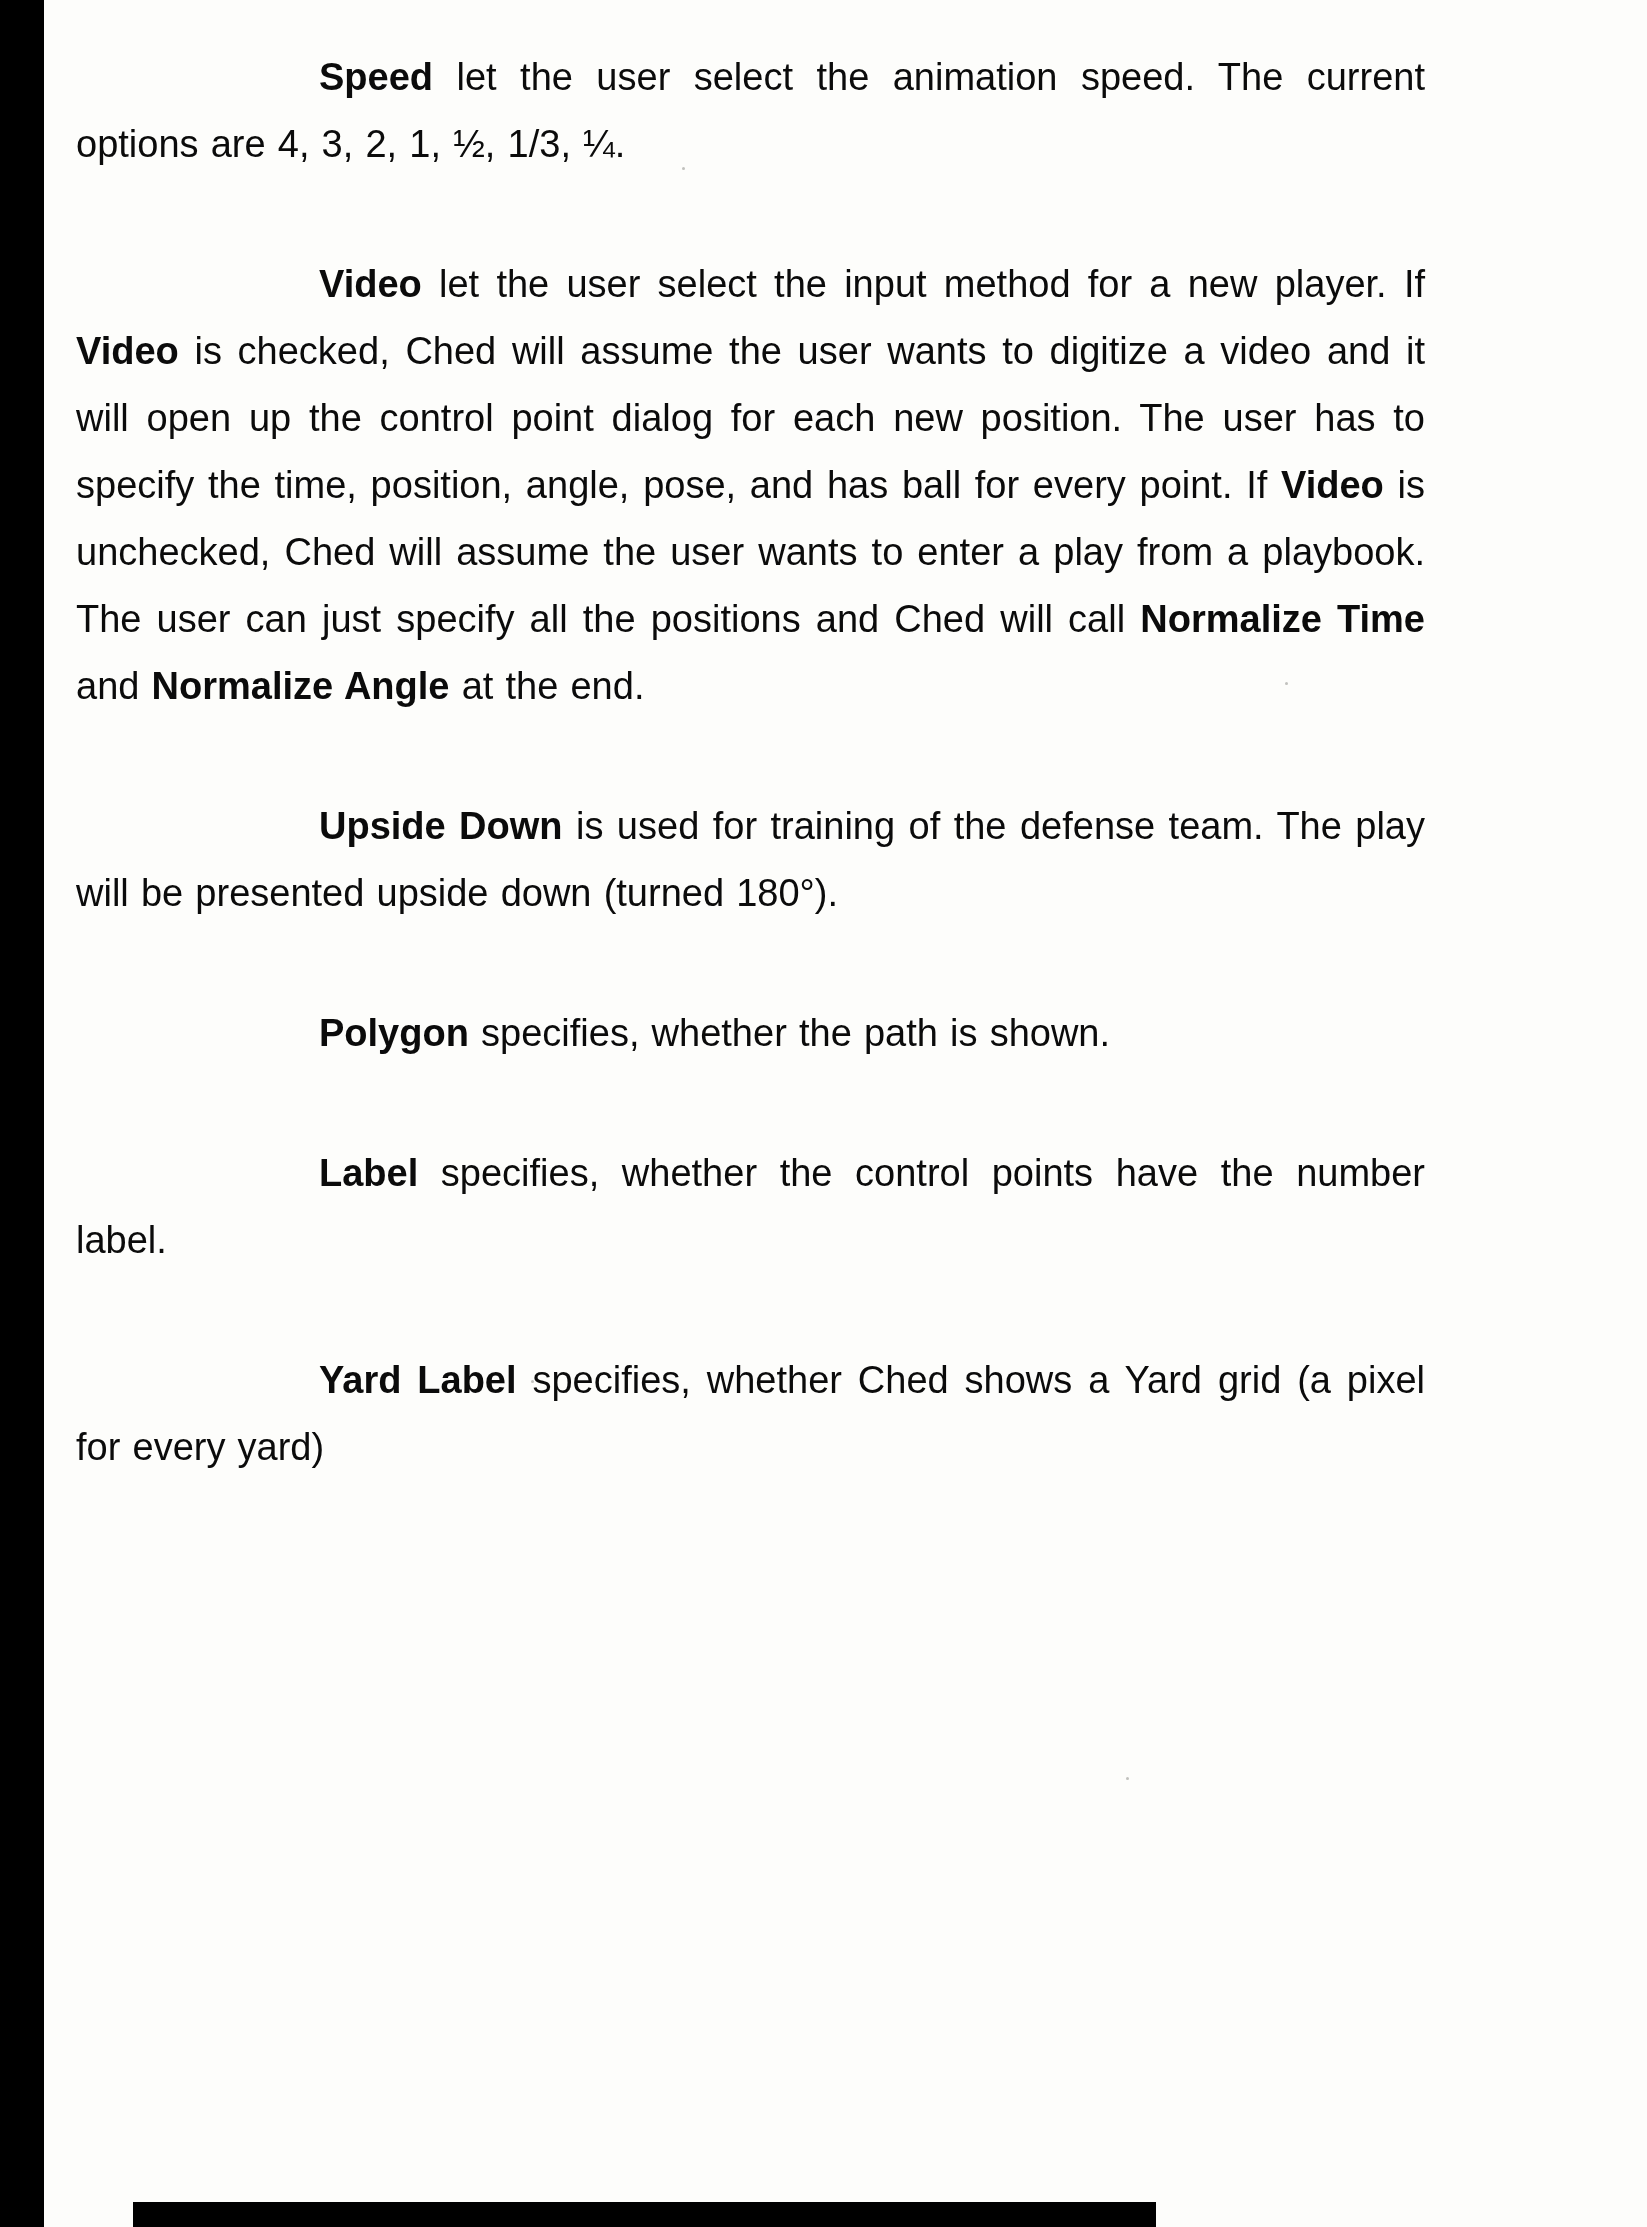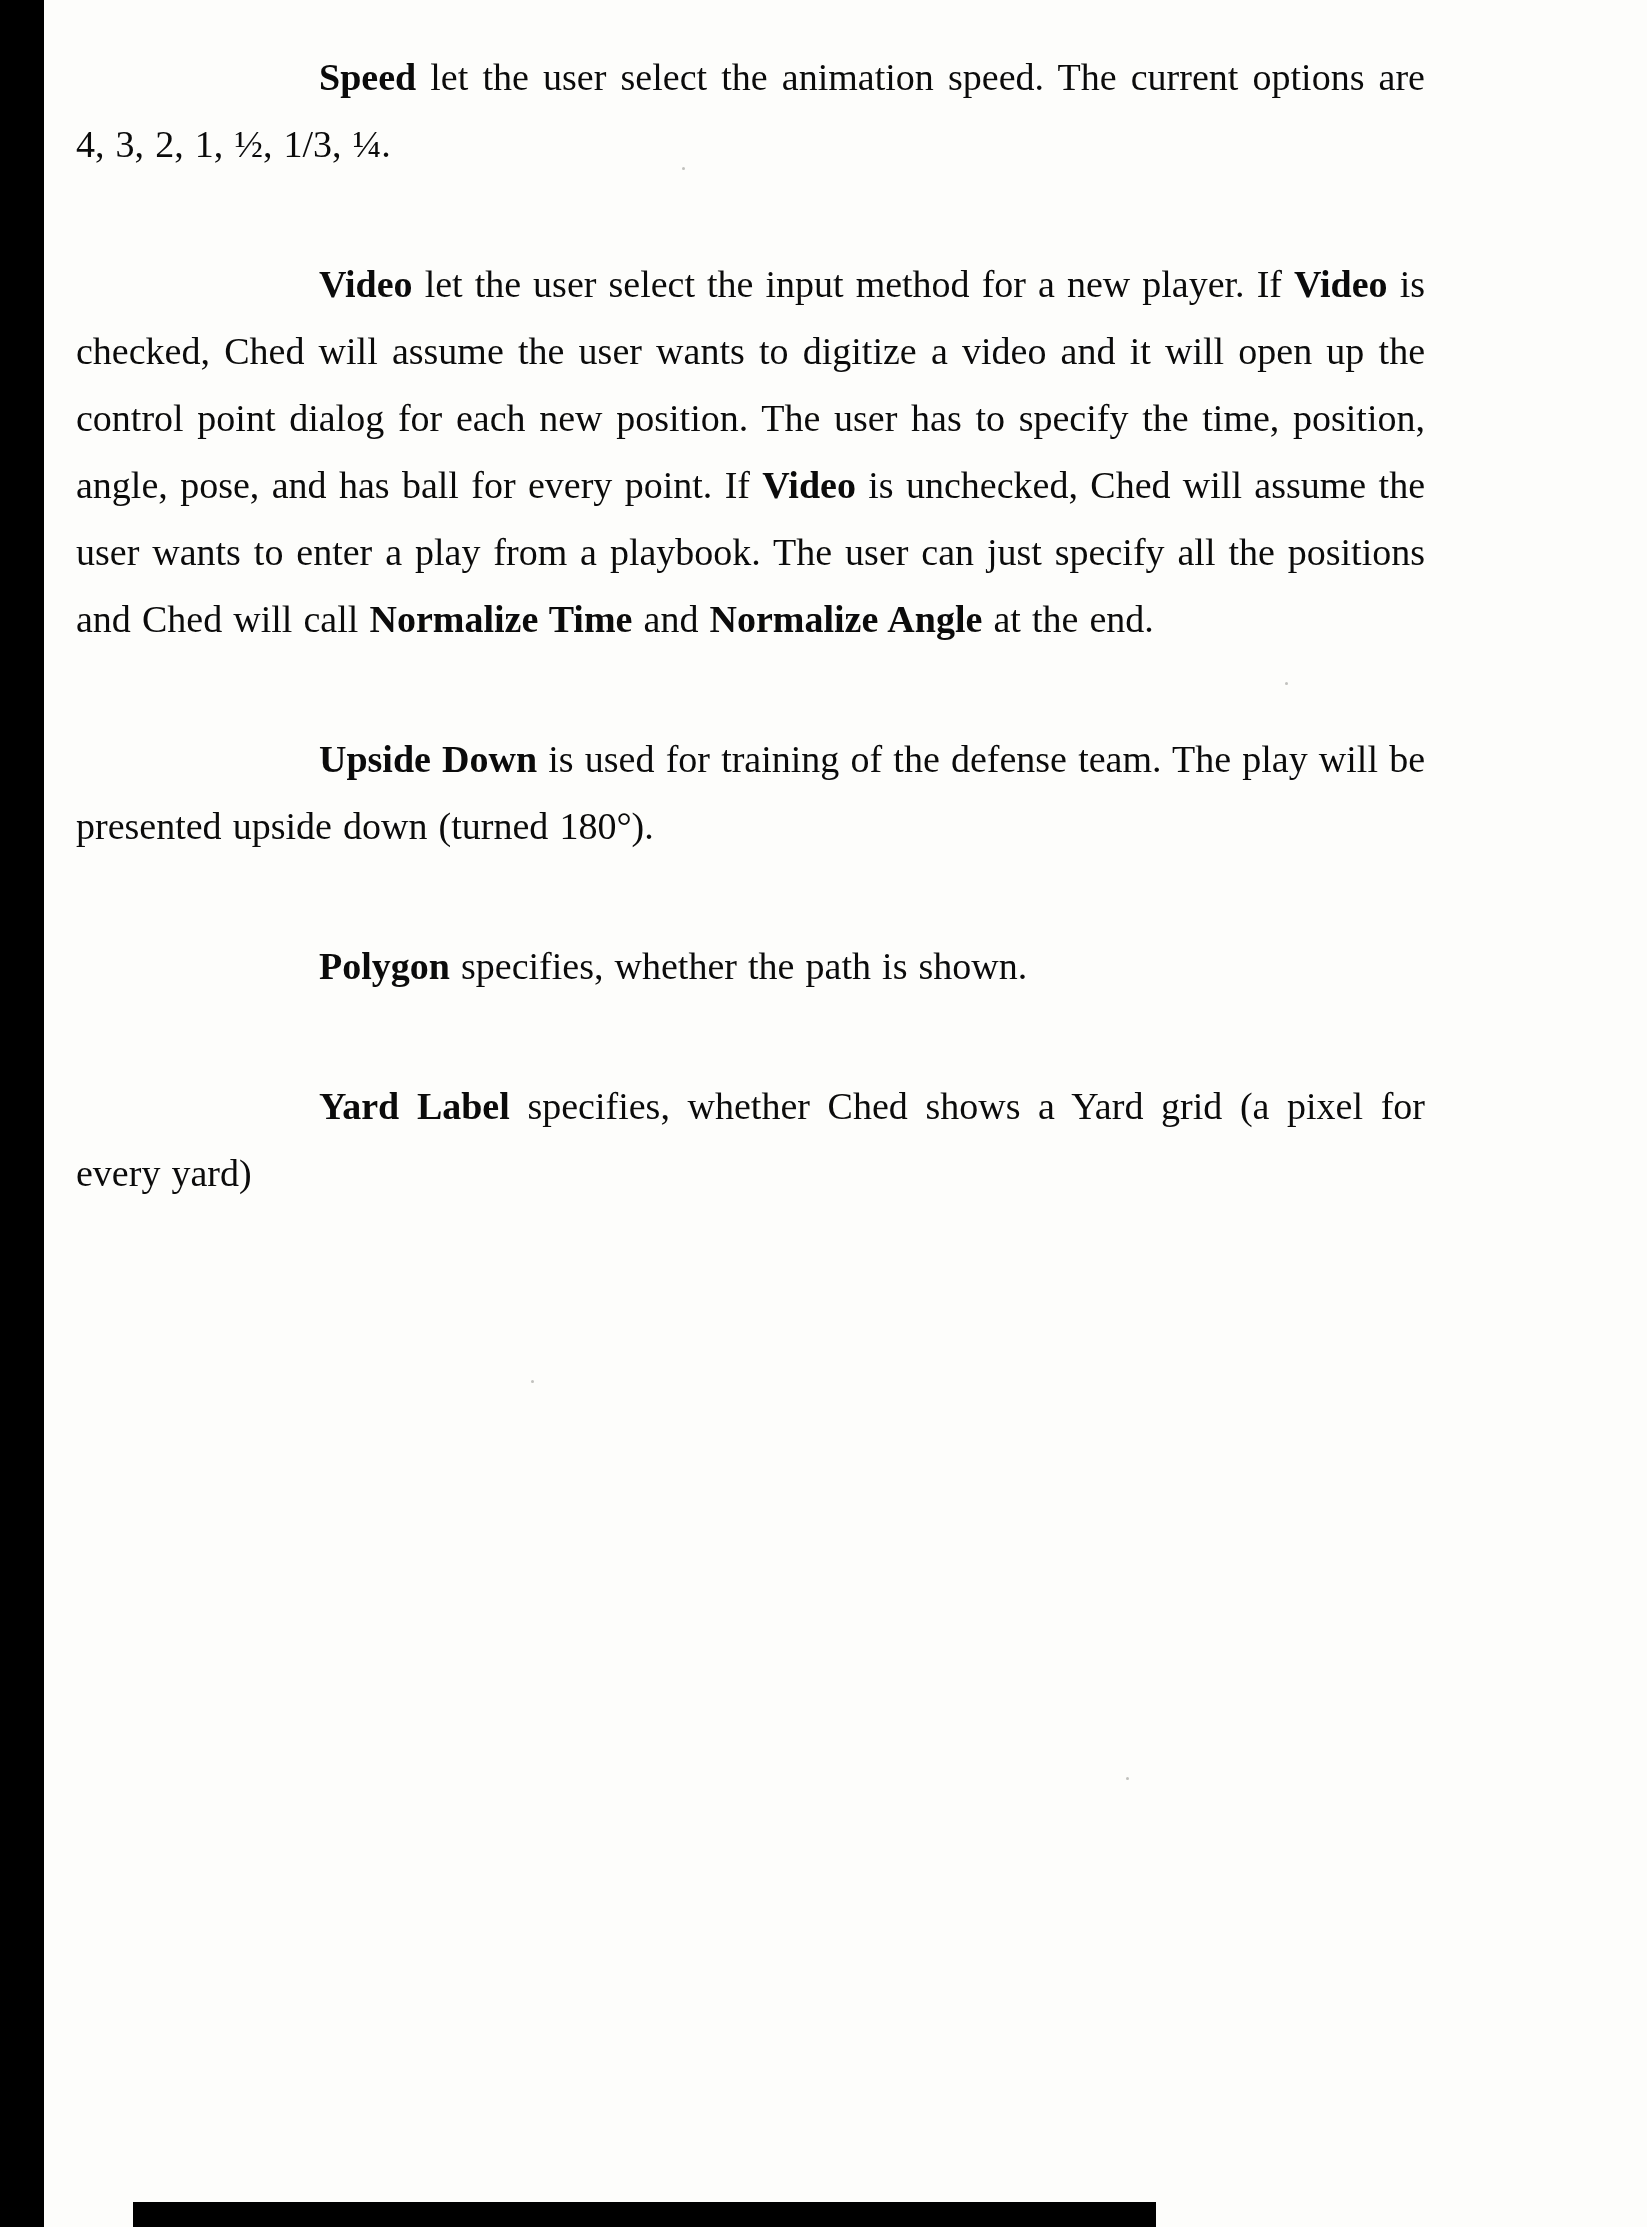--- a/index.html
+++ b/index.html
@@ -6,21 +6,21 @@
     margin: 0;
     padding: 0;
     background: #e8e8e4;
   }
   .page {
     position: relative;
     width: 1648px;
     height: 2227px;
     background: #fdfdfb;
     overflow: hidden;
-    font-family: Liberation Serif, serif;
+    font-family: Liberation Sans, sans-serif;
     color: #0b0b0b;
   }
   
   .left-edge-bar {
     position: absolute;
     left: 0;
     top: 0;
     width: 44px;
     height: 2227px;
     background: #000;
@@ -64,20 +64,21 @@
 </head>
 <body>
 
 <div class="page">
   <div class="left-edge-bar"></div>
   <div class="content" id="paragraphs">
       <p><b>Speed</b><span> let the user select the animation speed.  The current options are 4, 3, 2, 1, ½, 1/3, ¼.</span></p>
       <p><b>Video</b><span> let the user select the input method for a new player.  If </span><b>Video</b><span> is checked, Ched will assume the user wants to digitize a video and it will open up the control point dialog for each new position.  The user has to specify the time, position, angle, pose, and has ball for every point.  If </span><b>Video</b><span> is unchecked, Ched will assume the user wants to enter a play from a playbook.  The user can just specify all the positions and Ched will call </span><b>Normalize Time</b><span> and </span><b>Normalize Angle</b><span> at the end.</span></p>
       <p><b>Upside Down</b><span> is used for training of the defense team.  The play will be presented upside down (turned 180°).</span></p>
       <p><b>Polygon</b><span> specifies, whether the path is shown.</span></p>
+      <p><b>Label</b><span> specifies, whether the control points have the number label.</span></p>
       <p><b>Yard Label</b><span> specifies, whether Ched shows a Yard grid (a pixel for every yard)</span></p>
     </div>
   <div class="bottom-edge-bar"></div>
   <div class="speckle" style="left: 682px; top: 167px;"></div>
   <div class="speckle" style="left: 1285px; top: 682px;"></div>
   <div class="speckle" style="left: 531px; top: 1380px;"></div>
   <div class="speckle" style="left: 1126px; top: 1777px;"></div>
 </div>
 
 

